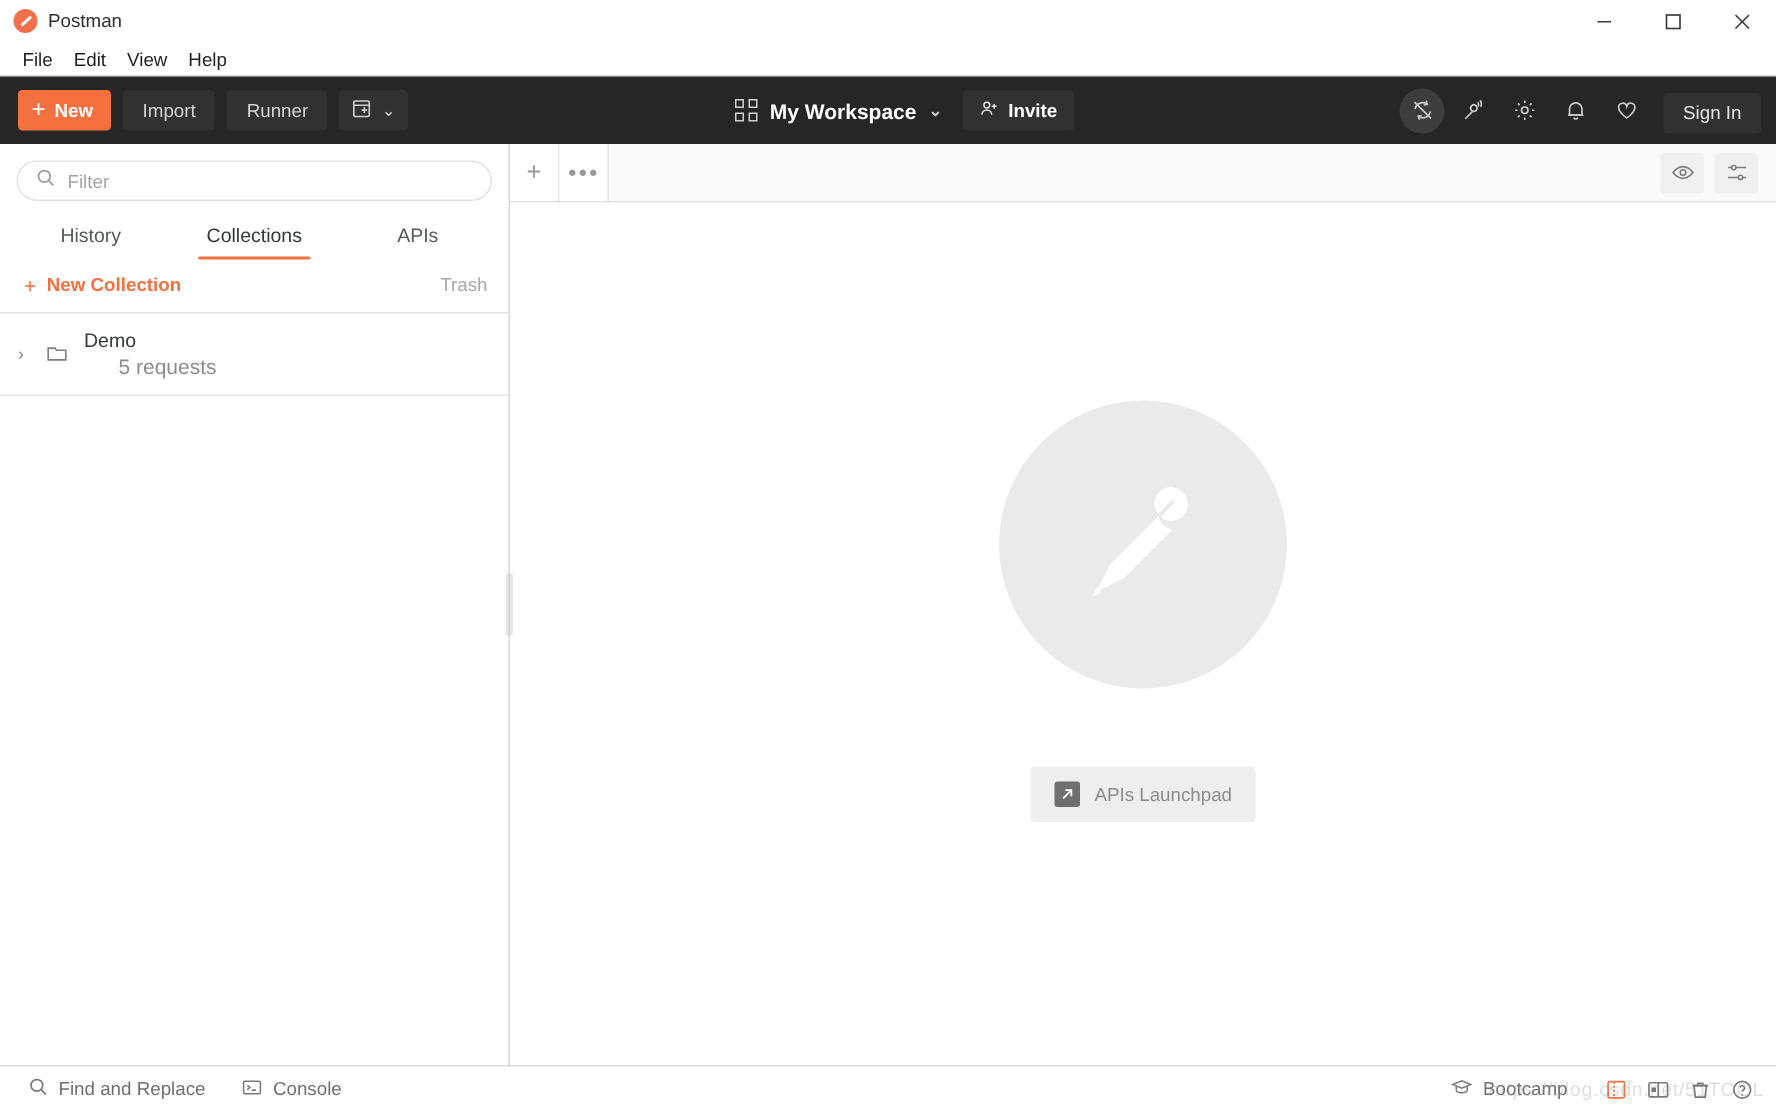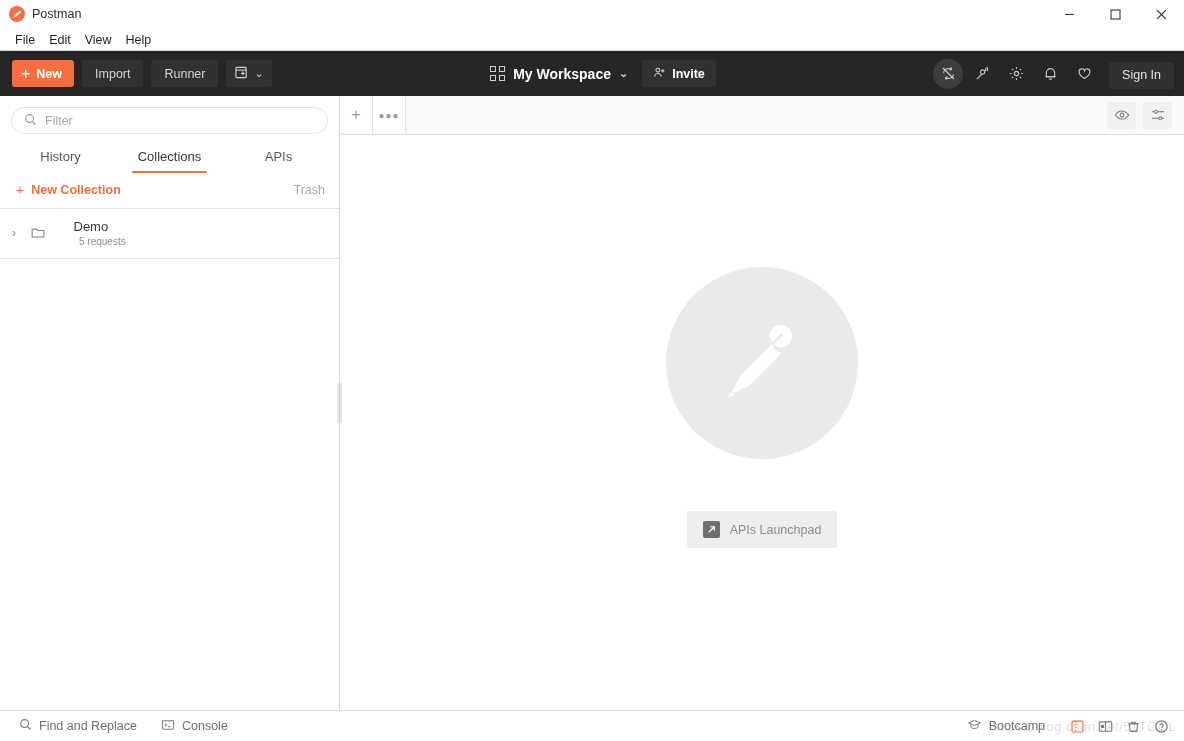--- a/index.html
+++ b/index.html
@@ -171,23 +171,23 @@
   .trash-link { margin-left: auto; color: #a8a8a8; font-size: 12.5px; cursor: pointer; }
 
   .coll-item {
     display: flex; align-items: center; gap: 10px;
     padding: 10px 14px 11px 8px;
     border-bottom: 1px solid #e3e3e3;
     cursor: pointer;
   }
   .caret { color: #8b8b8b; font-size: 12px; width: 12px; text-align: center; }
   .folder-ic { color: #808080; display: flex; }
-  .coll-texts { display: flex; flex-direction: column; gap: 2px; align-items: center; }
+  .coll-texts { display: flex; flex-direction: column; gap: 2px; }
   .coll-name { font-size: 13px; color: #34383c; }
-  .coll-sub { font-size: 10px; color: #8d8d8d; padding-left: 23px; }
+  .coll-sub { font-size: 14px; color: #8d8d8d; padding-left: 23px; }
 
   .sidebar-handle {
     position: absolute; right: -3px; top: 50%;
     transform: translateY(-50%);
     width: 5px; height: 42px;
     background: #d0d0d0; border-radius: 3px;
     opacity: .55;
   }
 
   

